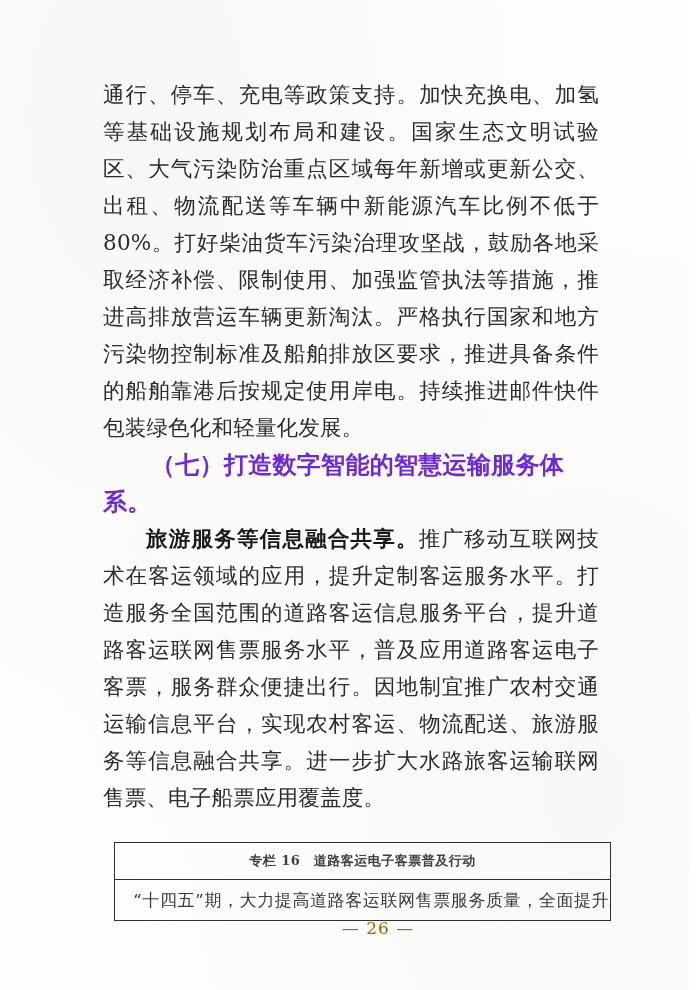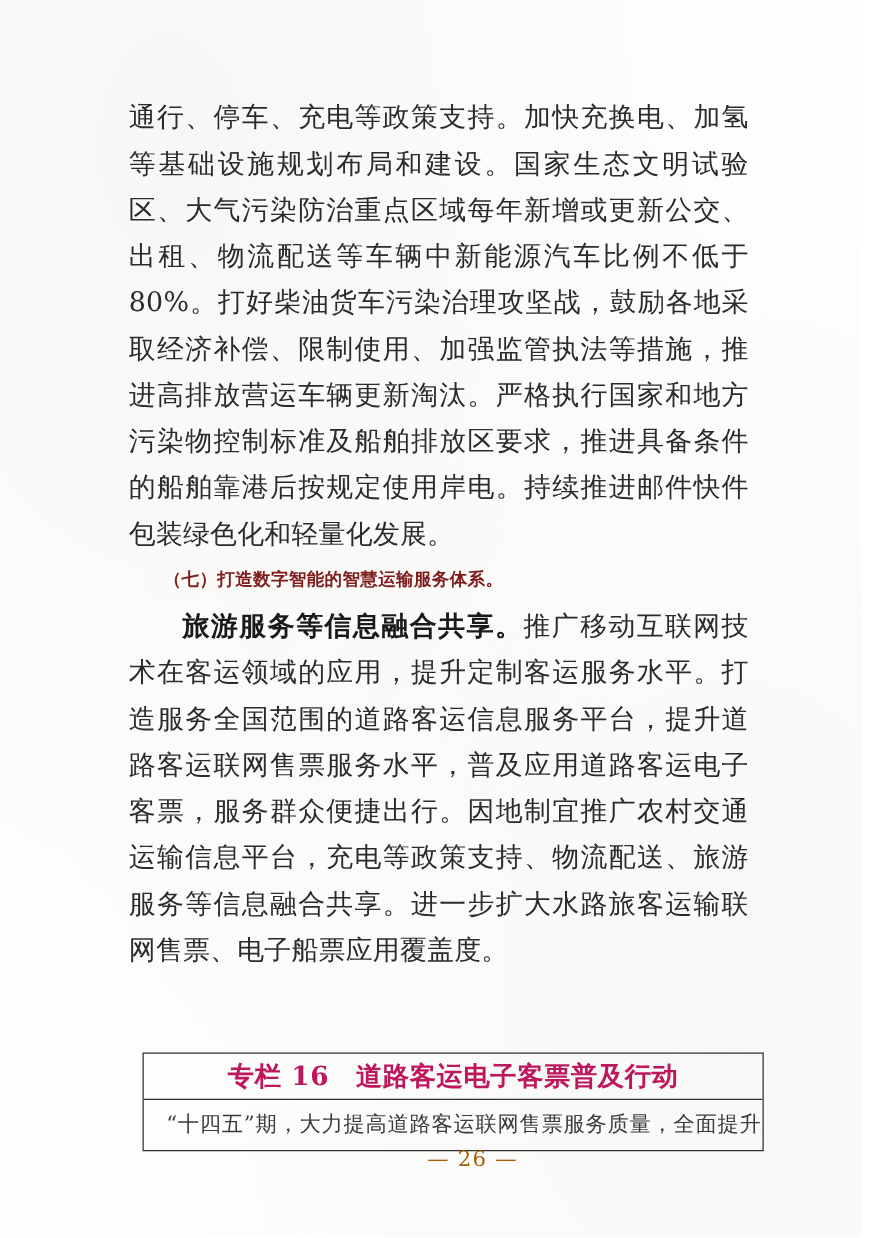--- a/index.html
+++ b/index.html
@@ -52,23 +52,23 @@
     letter-spacing: 0.2px;
     margin: 0;
     font-family: "DejaVu Serif", "Liberation Serif", serif;
   }
 
   .para.indent {
     text-indent: 2em;
   }
 
   .heading {
-    font-size: 14px;
+    font-size: 24px;
     line-height: 37px;
-    color: #7f1d1d;
+    color: #6d28d9;
     font-weight: bold;
     text-indent: 2em;
     margin: 0;
     letter-spacing: 0.3px;
   }
 
   .lead {
     font-weight: bold;
     color: #1a1a1a;
     letter-spacing: 0.3px;
@@ -84,23 +84,23 @@
     box-sizing: border-box;
     background: transparent;
     z-index: 1;
     overflow: hidden;
   }
 
   .callout-title {
     height: 36px;
     line-height: 36px;
     text-align: center;
-    font-size: 21px;
+    font-size: 13px;
     font-weight: bold;
-    color: #be185d;
+    color: #404040;
     border-bottom: 1.3px solid #2f2f2f;
     letter-spacing: 0.5px;
     white-space: nowrap;
   }
 
   .callout-body {
     height: 40px;
     line-height: 40px;
     font-size: 17px;
     color: #3a3a3a;
@@ -129,21 +129,21 @@
 
 <div id="page">
 
   <div id="content">
 
     <p class="para">通行、停车、充电等政策支持。加快充换电、加氢等基础设施规划布局和建设。国家生态文明试验区、大气污染防治重点区域每年新增或更新公交、出租、物流配送等车辆中新能源汽车比例不低于 80%。打好柴油货车污染治理攻坚战，鼓励各地采取经济补偿、限制使用、加强监管执法等措施，推进高排放营运车辆更新淘汰。严格执行国家和地方污染物控制标准及船舶排放区要求，推进具备条件的船舶靠港后按规定使用岸电。持续推进邮件快件包装绿色化和轻量化发展。</p>
 
     <p class="heading">（七）打造数字智能的智慧运输服务体系。</p>
 
 
-    <p class="para indent"><span class="lead">旅游服务等信息融合共享。</span><span>推广移动互联网技术在客运领域的应用，提升定制客运服务水平。打造服务全国范围的道路客运信息服务平台，提升道路客运联网售票服务水平，普及应用道路客运电子客票，服务群众便捷出行。因地制宜推广农村交通运输信息平台，充电等政策支持、物流配送、旅游服务等信息融合共享。进一步扩大水路旅客运输联网售票、电子船票应用覆盖度。</span></p>
+    <p class="para indent"><span class="lead">旅游服务等信息融合共享。</span><span>推广移动互联网技术在客运领域的应用，提升定制客运服务水平。打造服务全国范围的道路客运信息服务平台，提升道路客运联网售票服务水平，普及应用道路客运电子客票，服务群众便捷出行。因地制宜推广农村交通运输信息平台，实现农村客运、物流配送、旅游服务等信息融合共享。进一步扩大水路旅客运输联网售票、电子船票应用覆盖度。</span></p>
 
   </div>
 
   <div class="callout">
     <div class="callout-title">专栏 16　道路客运电子客票普及行动</div>
     <div class="callout-body">“十四五”期，大力提高道路客运联网售票服务质量，全面提升二</div>
   </div>
 
   <div class="page-number">— 26 —</div>
 

